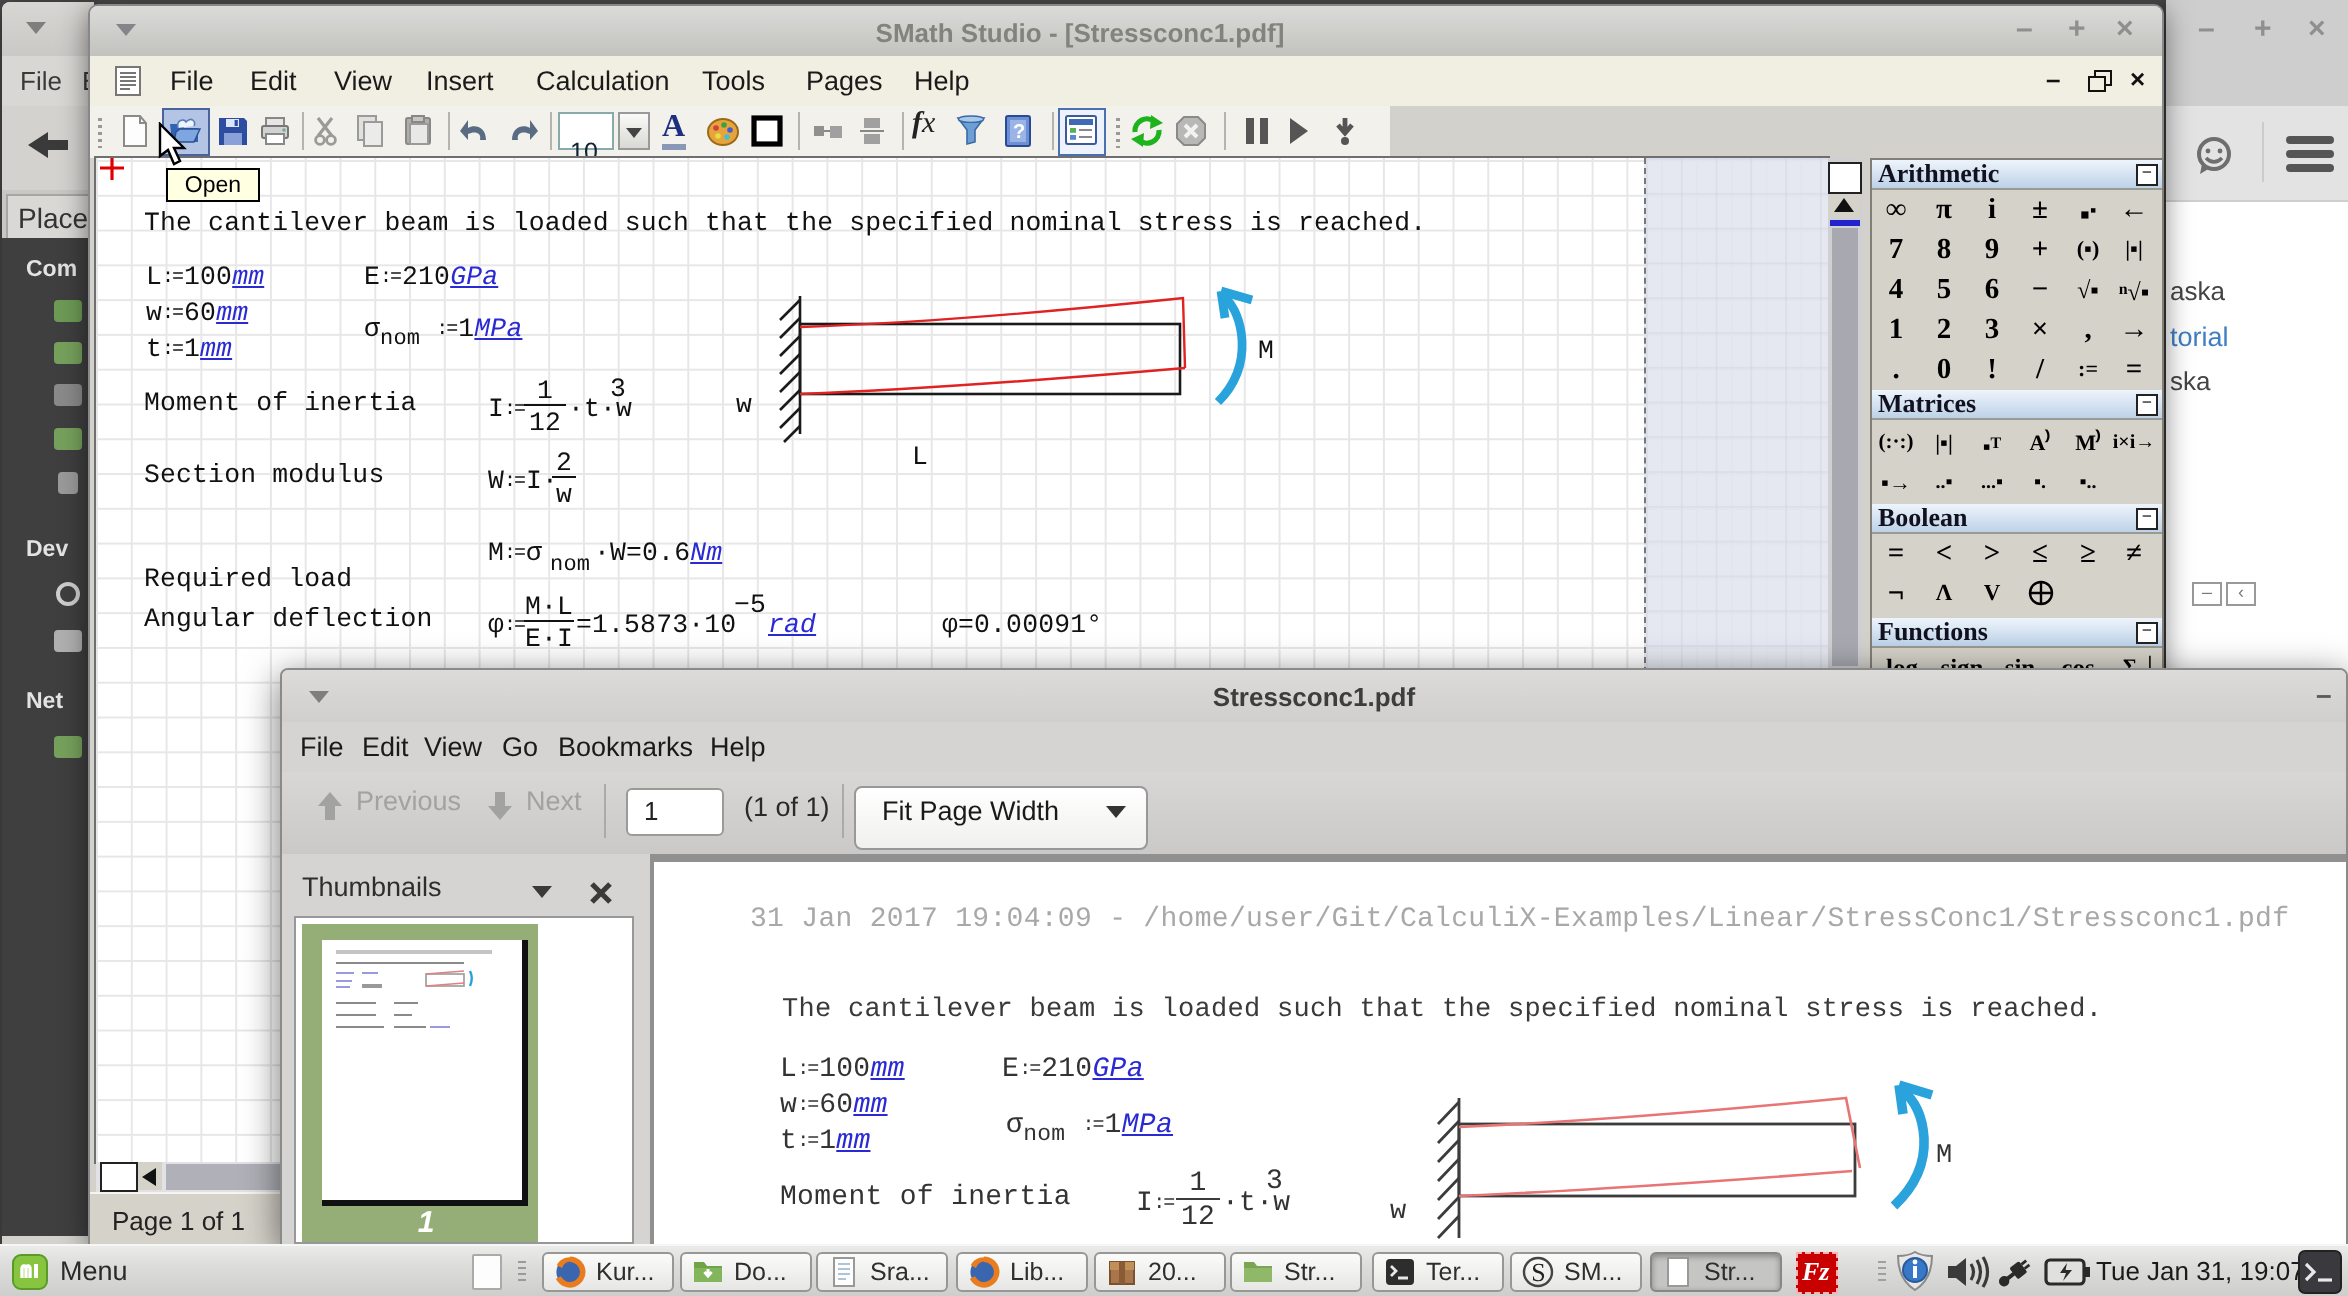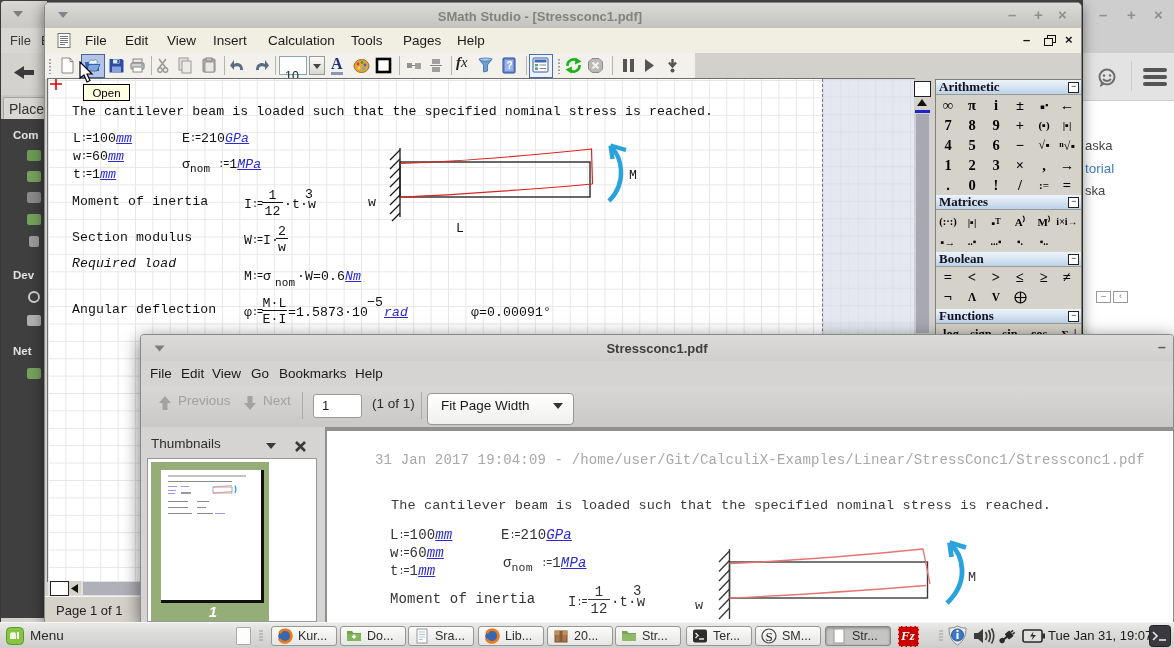--- a/index.html
+++ b/index.html
@@ -318,21 +318,21 @@
     <span class="t frnum" style="left:214px;top:109px;width:21px;">1</span>
     <div class="abs frbar" style="left:214px;top:123px;width:21px;"></div>
     <span class="t frnum" style="left:214px;top:125px;width:21px;">12</span>
     <span class="t" style="left:236px;top:118px;">·t·w</span>
     <span class="t" style="left:257px;top:108px;">3</span>
     <span class="t" style="left:24px;top:151px;">Section modulus</span>
     <span class="t" style="left:196px;top:154px;">W<span class="ae">:=</span>I·</span>
     <span class="t frnum" style="left:228px;top:145px;width:12px;">2</span>
     <div class="abs frbar" style="left:228px;top:159px;width:12px;"></div>
     <span class="t frnum" style="left:228px;top:161px;width:12px;">w</span>
-    <span class="t" style="left:24px;top:177px;font-style:italic;">Required load</span>
+    <span class="t" style="left:24px;top:203px;">Required load</span>
     <span class="t" style="left:196px;top:190px;">M<span class="ae">:=</span>σ</span>
     <span class="t" style="left:227px;top:198px;font-size:11px;">nom</span>
     <span class="t" style="left:249px;top:190px;">·W=0.6<i class="bl">Nm</i></span>
     <span class="t" style="left:24px;top:223px;">Angular deflection</span>
     <span class="t" style="left:196px;top:226px;">φ<span class="ae">:=</span></span>
     <span class="t frnum" style="left:214px;top:217px;width:25px;">M·L</span>
     <div class="abs frbar" style="left:214px;top:231px;width:25px;"></div>
     <span class="t frnum" style="left:214px;top:233px;width:25px;">E·I</span>
     <span class="t" style="left:240px;top:226px;">=1.5873·10</span>
     <span class="t" style="left:319px;top:216px;">−5</span>

